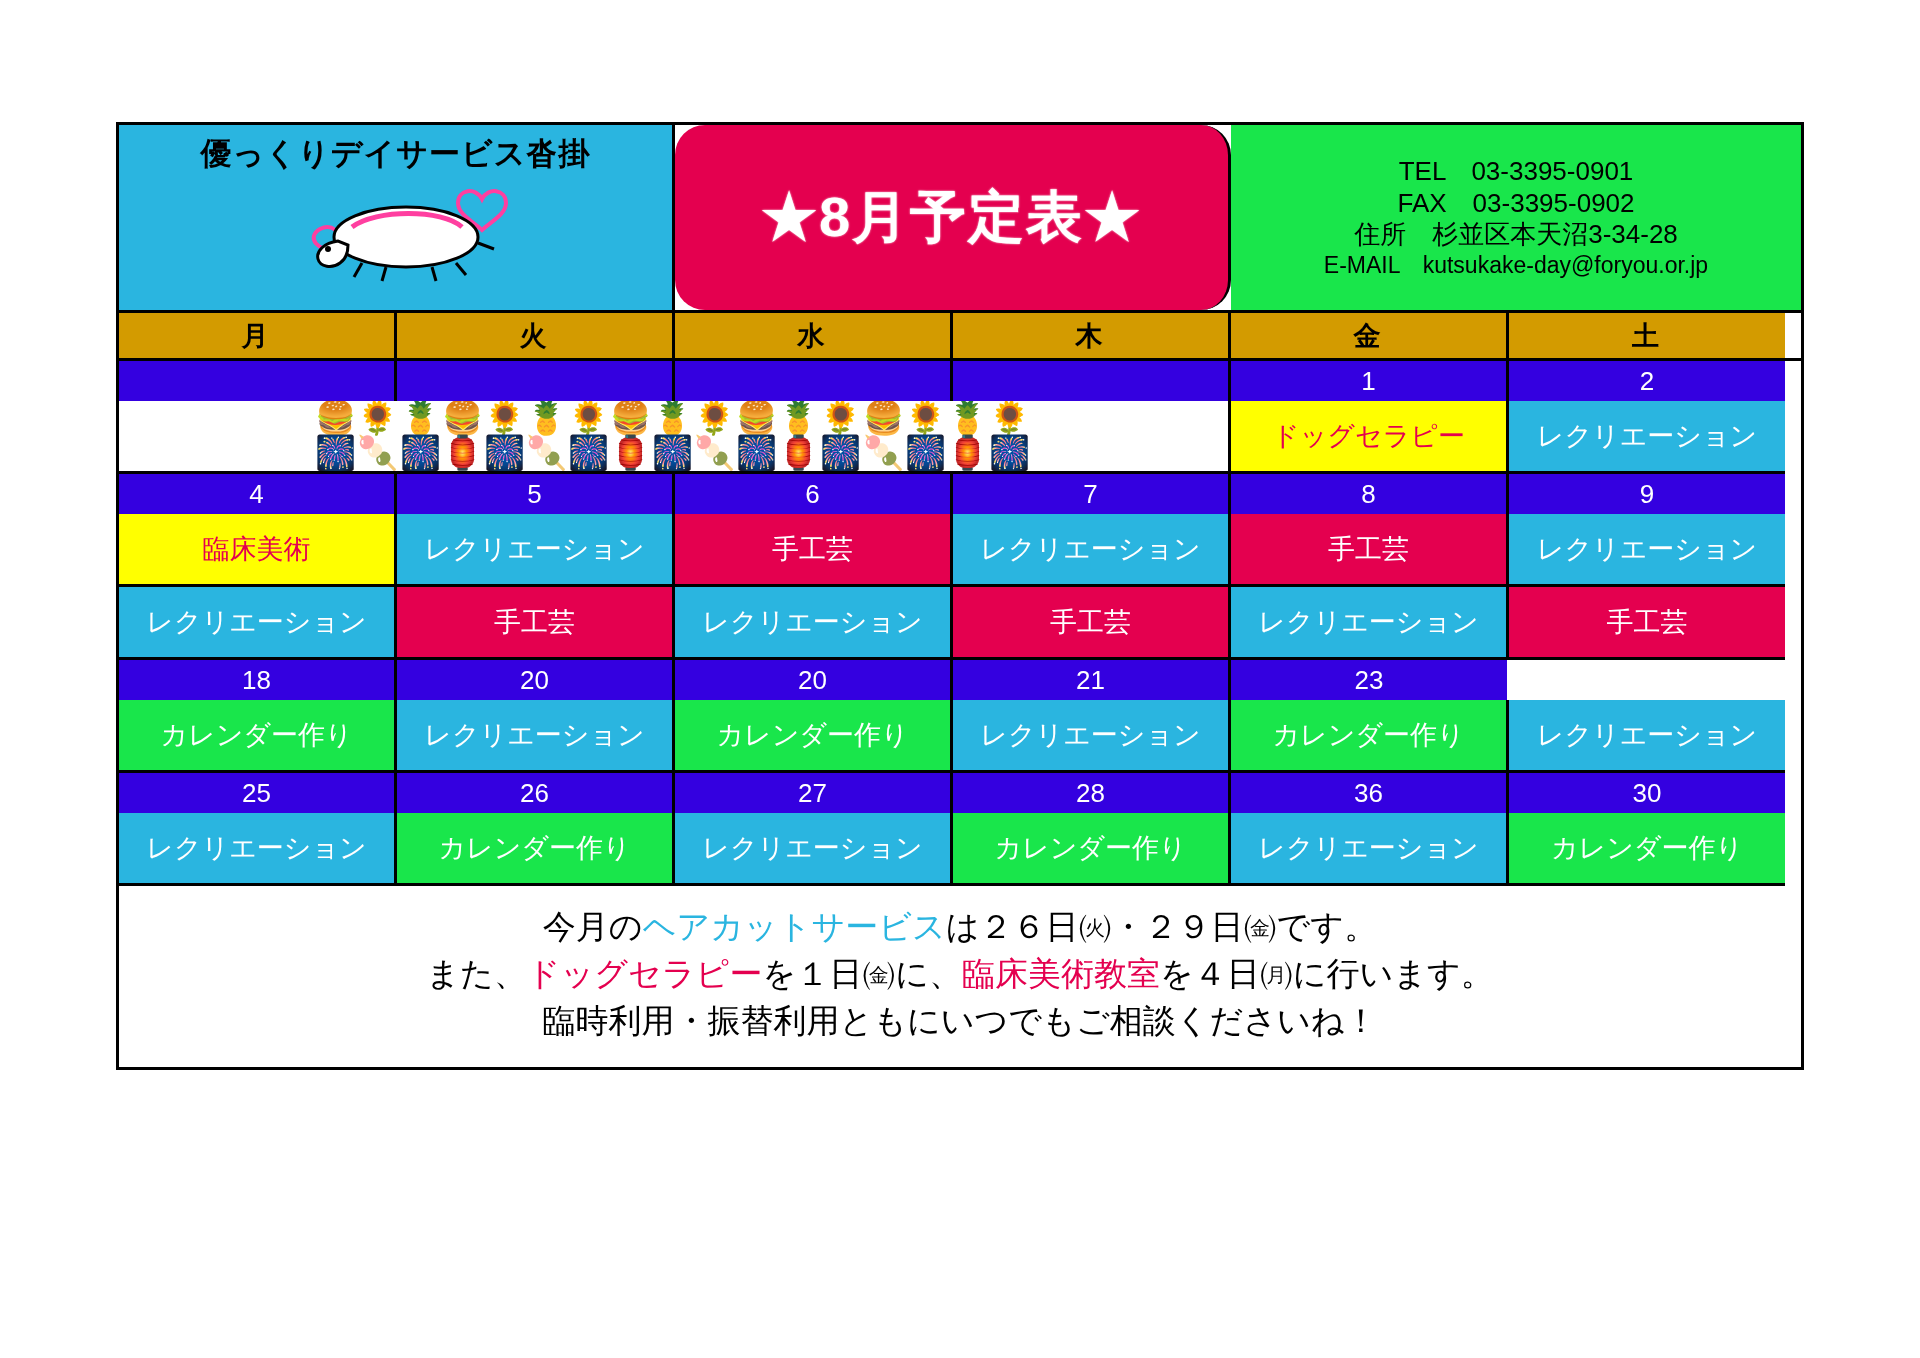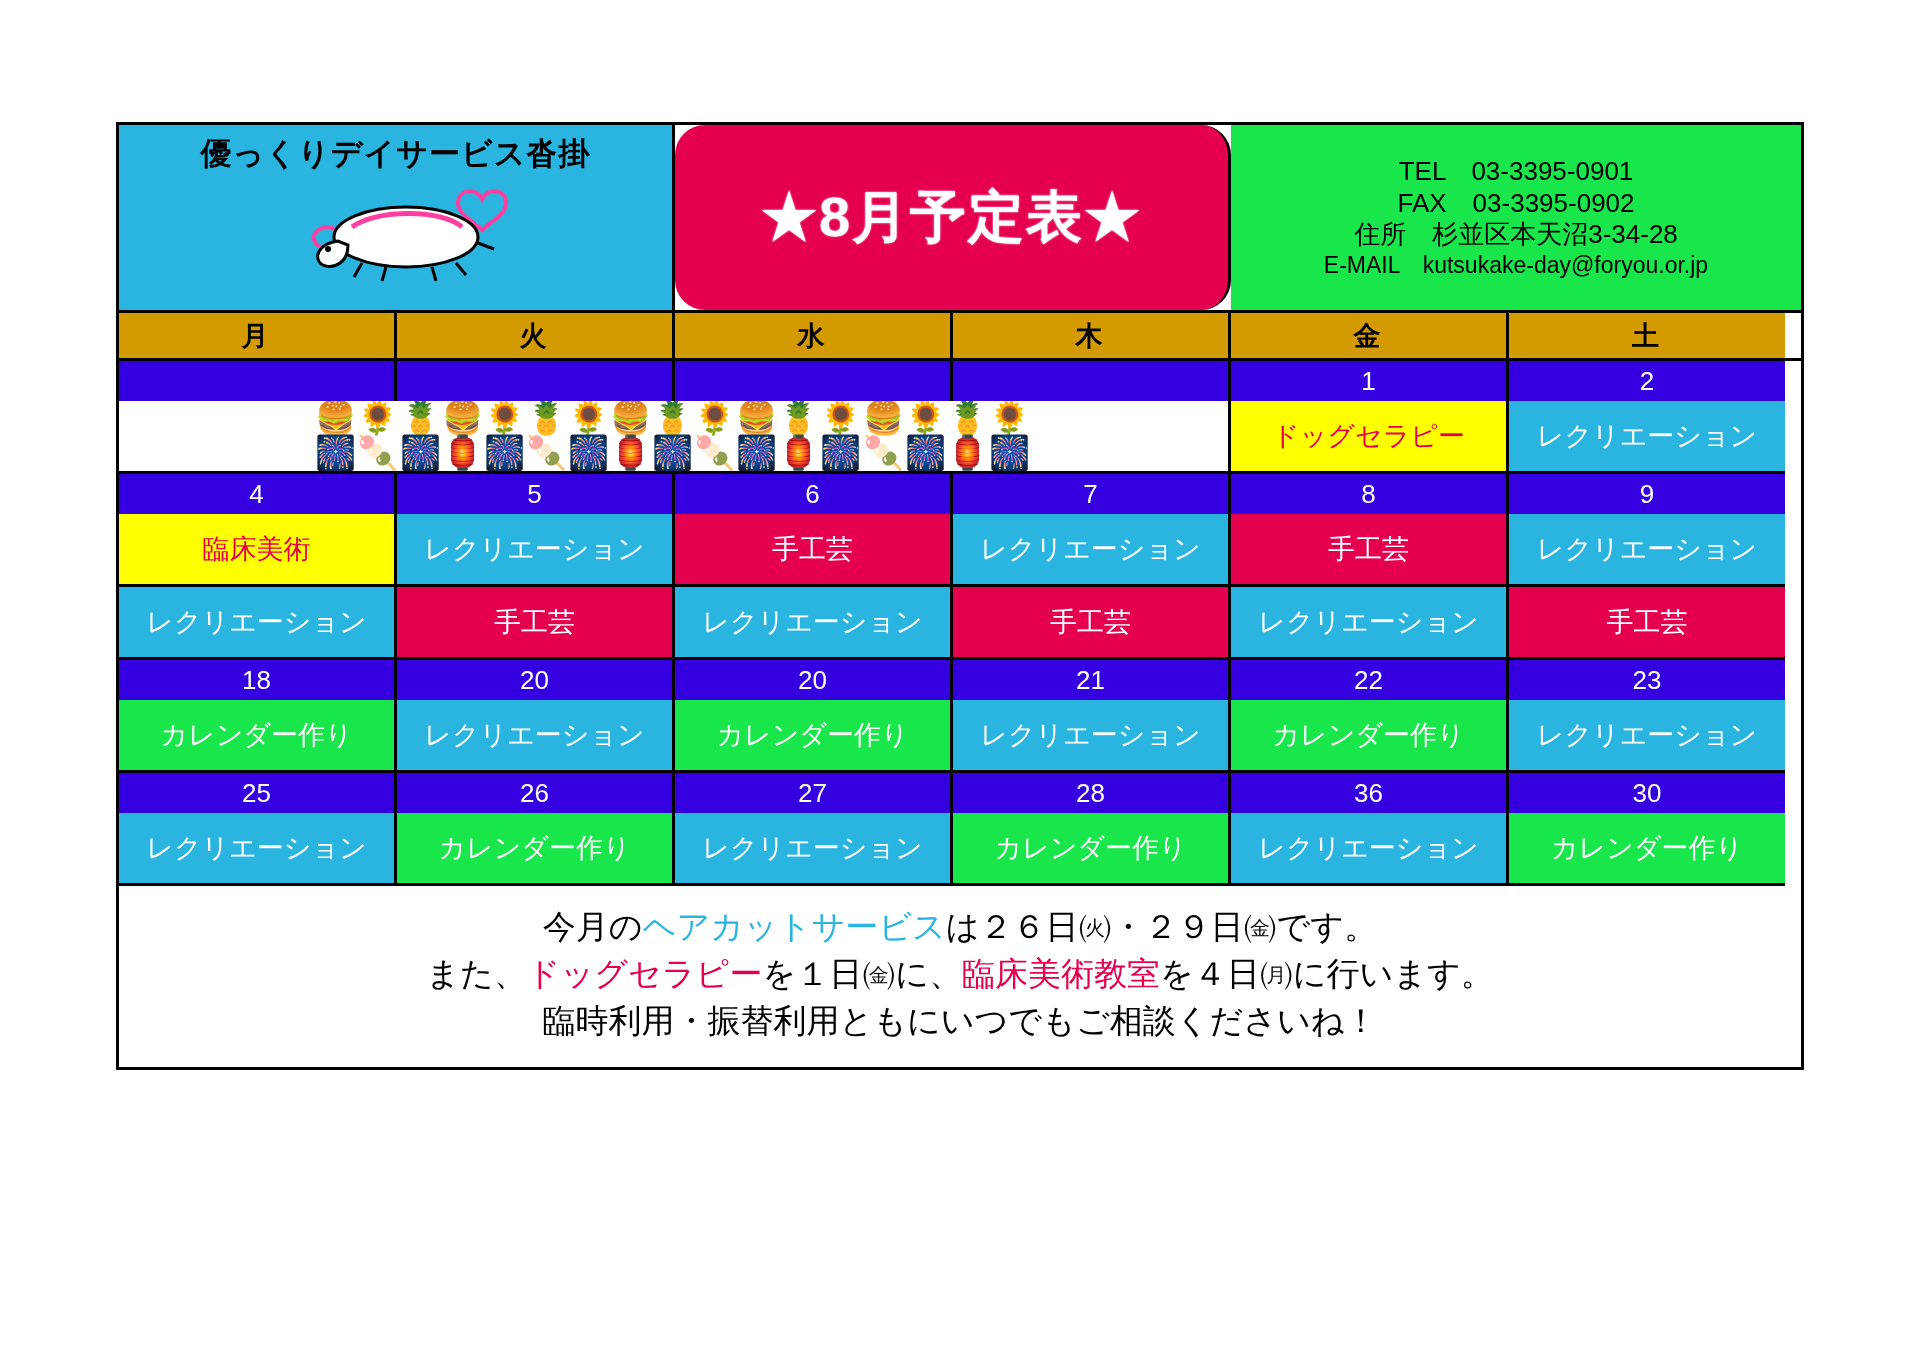--- a/index.html
+++ b/index.html
@@ -279,21 +279,20 @@
       <div class="cell c bg-red">手工芸</div>
       <div class="cell c bg-blue">レクリエーション</div>
       <div class="cell c-last bg-red">手工芸</div>
     </div>
 
     <div class="numrow">
       <div class="cell c">18</div>
       <div class="cell c">20</div>
       <div class="cell c">20</div>
       <div class="cell c">21</div>
-      <div class="cell c">22</div>
       <div class="cell c-last">23</div>
     </div>
     <div class="evtrow">
       <div class="cell c bg-green">カレンダー作り</div>
       <div class="cell c bg-blue">レクリエーション</div>
       <div class="cell c bg-green">カレンダー作り</div>
       <div class="cell c bg-blue">レクリエーション</div>
       <div class="cell c bg-green">カレンダー作り</div>
       <div class="cell c-last bg-blue">レクリエーション</div>
     </div>

